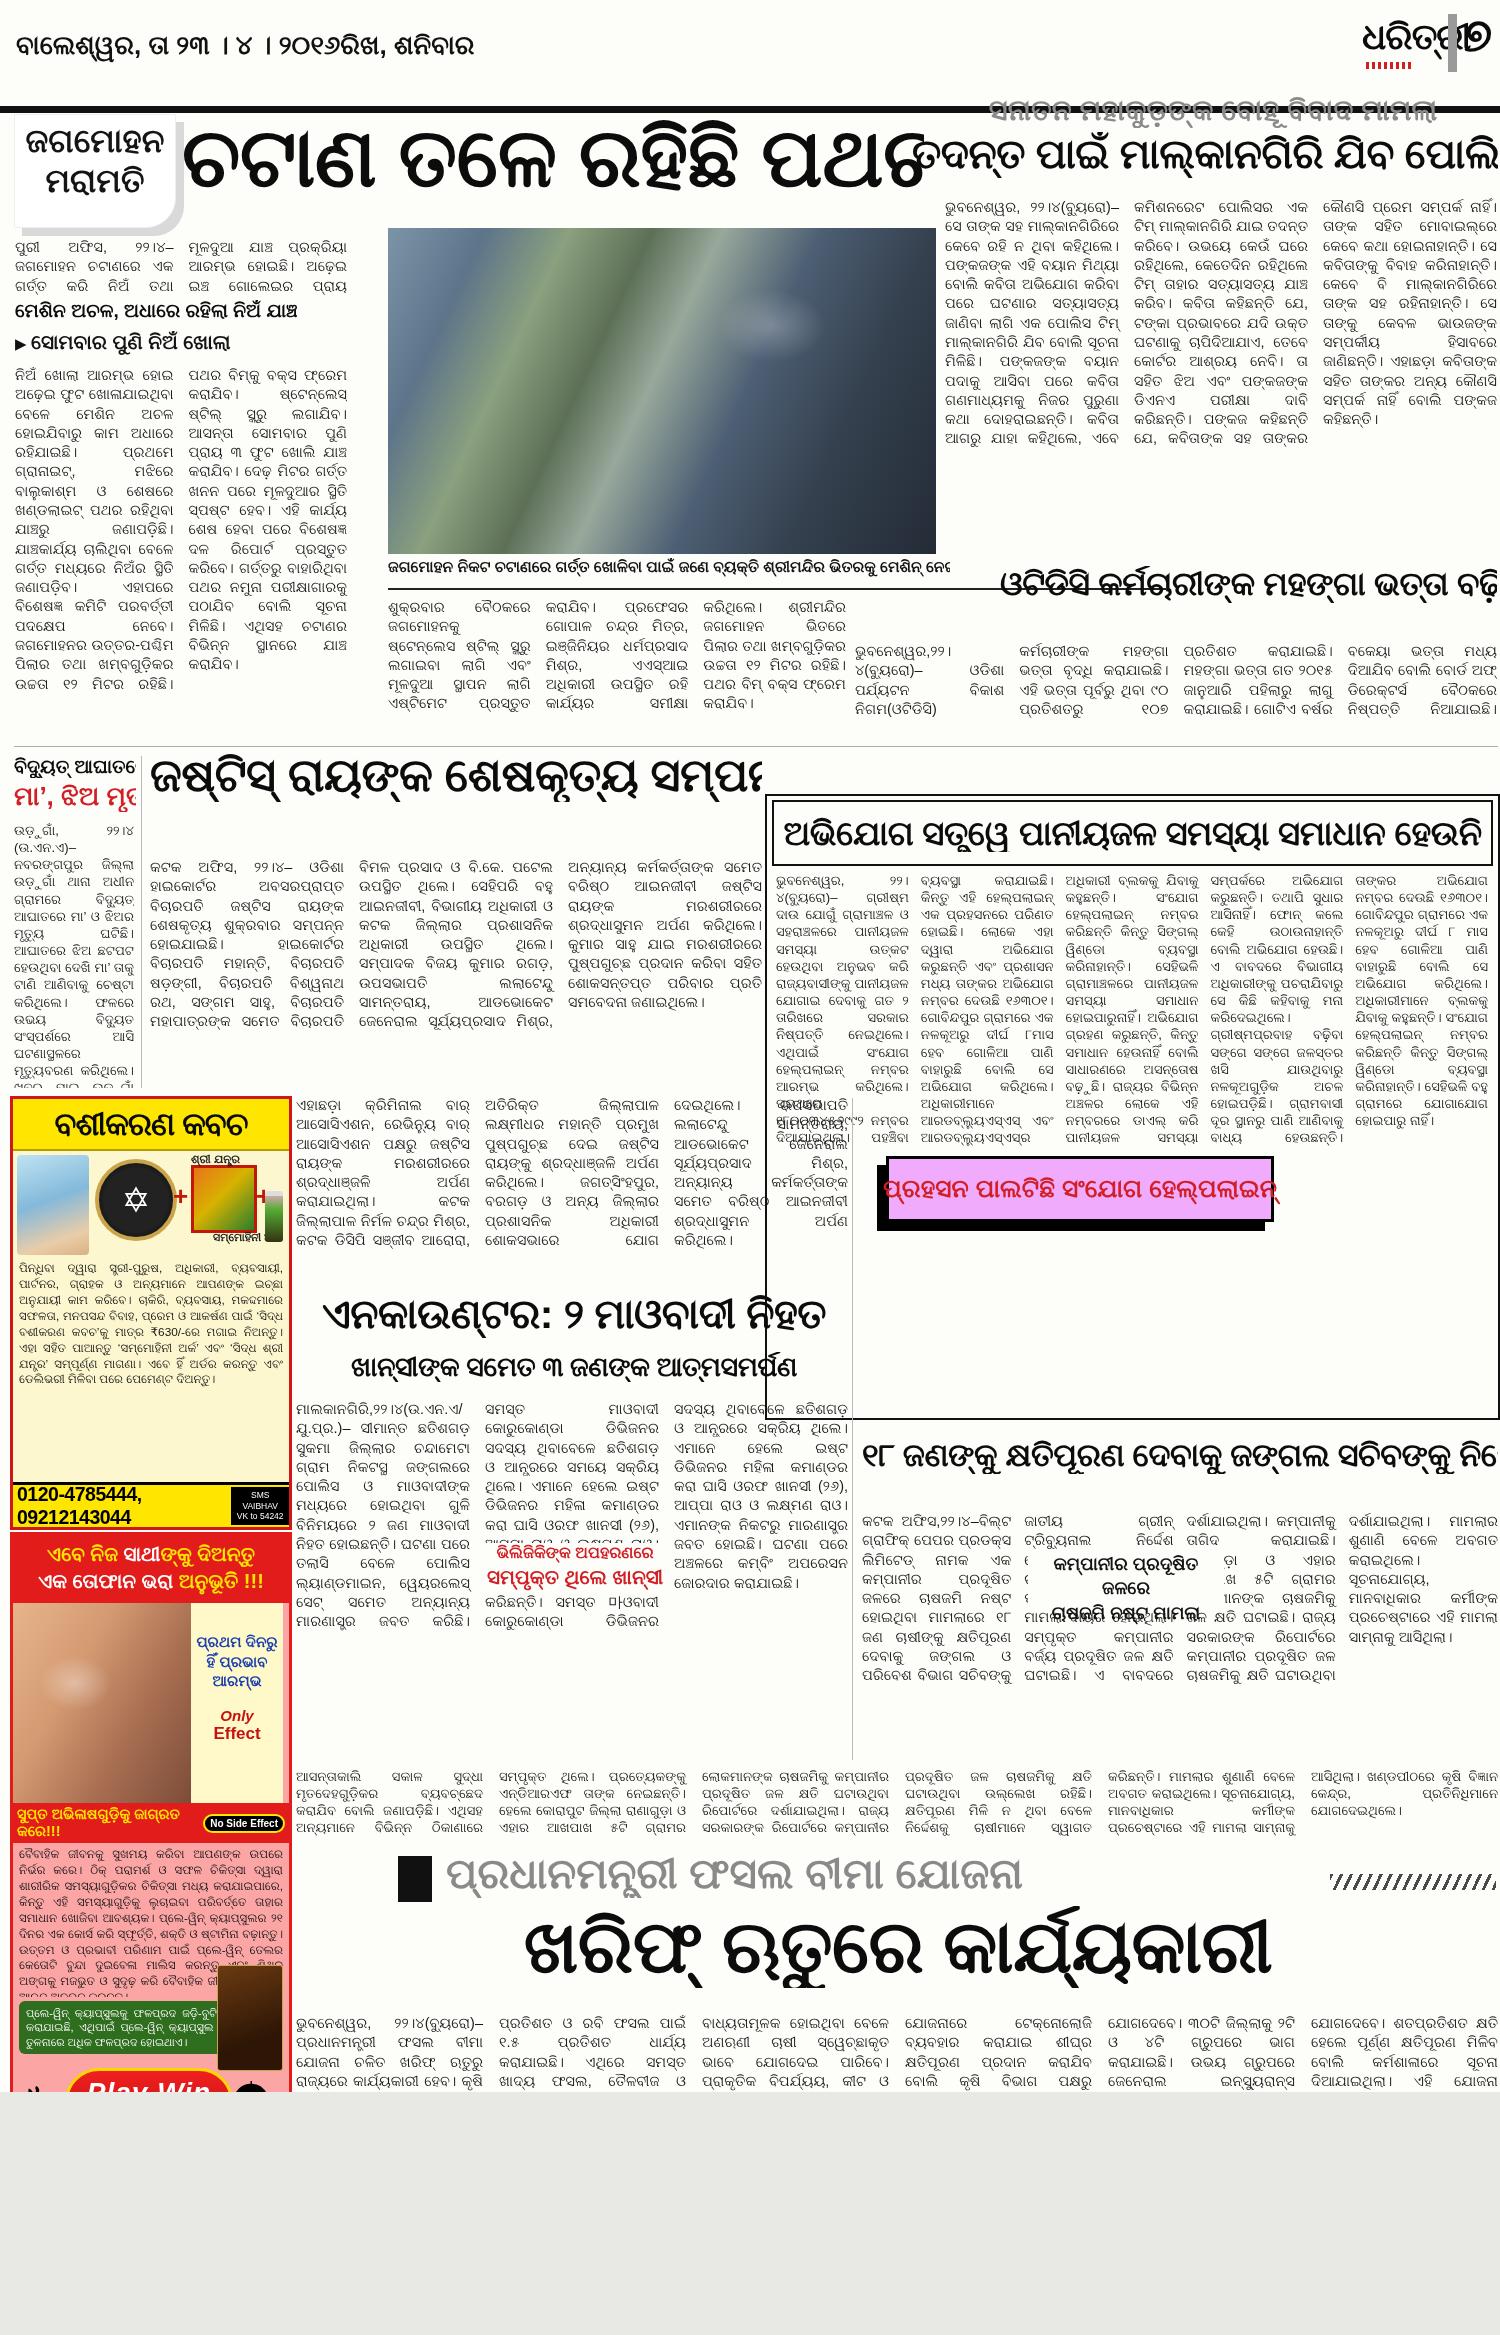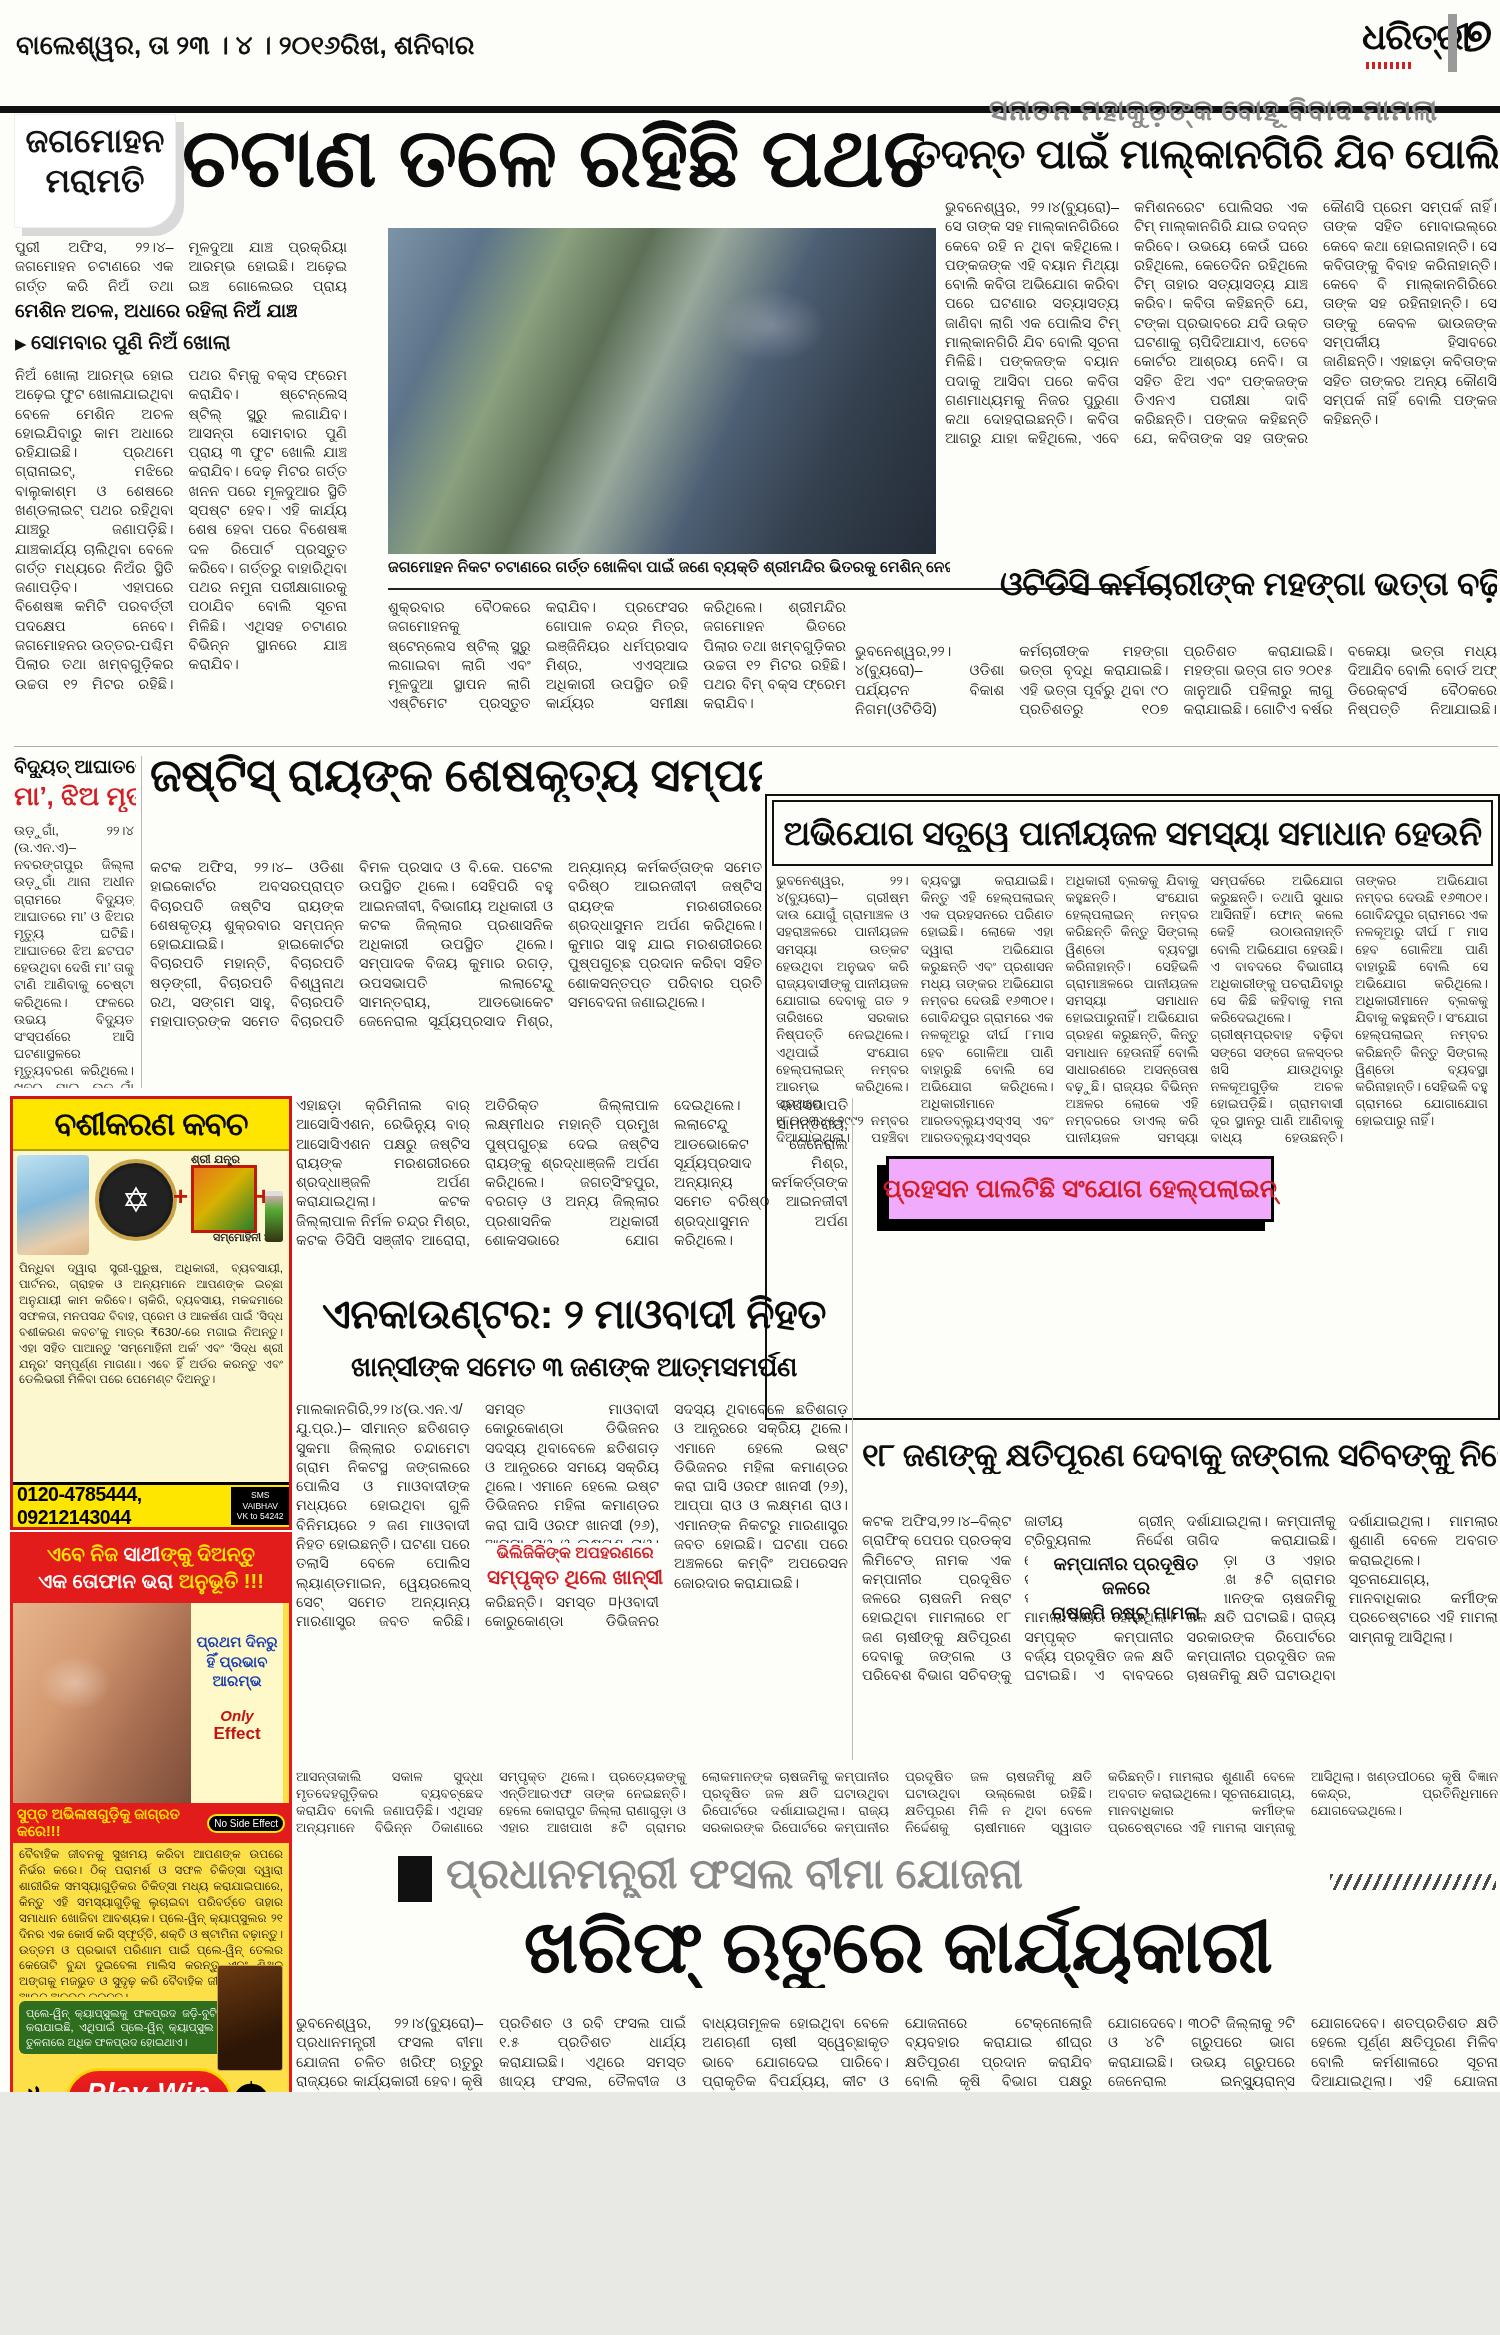--- a/index.html
+++ b/index.html
@@ -134,40 +134,40 @@
   </div>
 
   <div class="abs bt-sm" style="left:296px;top:1768px;width:1202px;height:80px;column-count:6;column-gap:16px;">ଆସନ୍ତାକାଲି ସକାଳ ସୁଦ୍ଧା ମୃତଦେହଗୁଡ଼ିକର ବ୍ୟବଚ୍ଛେଦ କରାଯିବ ବୋଲି ଜଣାପଡ଼ିଛି। ଏଥିସହ ଅନ୍ୟମାନେ ବିଭିନ୍ନ ଠିକାଣାରେ ସମ୍ପୃକ୍ତ ଥିଲେ। ପ୍ରତ୍ୟେକଙ୍କୁ ଏନ୍‌ଡିଆରଏଫ ତାଙ୍କ ନେଇଛନ୍ତି। ହେଲେ କୋରାପୁଟ ଜିଲ୍ଲା ରାଣାଗୁଡ଼ା ଓ ଏହାର ଆଖପାଖ ୫ଟି ଗ୍ରାମର ଲୋକମାନଙ୍କ ଚାଷଜମିକୁ କମ୍ପାନୀର ପ୍ରଦୂଷିତ ଜଳ କ୍ଷତି ଘଟାଉଥିବା ରିପୋର୍ଟରେ ଦର୍ଶାଯାଇଥିଲା। ରାଜ୍ୟ ସରକାରଙ୍କ ରିପୋର୍ଟରେ କମ୍ପାନୀର ପ୍ରଦୂଷିତ ଜଳ ଚାଷଜମିକୁ କ୍ଷତି ଘଟାଉଥିବା ଉଲ୍ଲେଖ ରହିଛି। କ୍ଷତିପୂରଣ ମିଳି ନ ଥିବା ବେଳେ ନିର୍ଦ୍ଦେଶକୁ ଚାଷୀମାନେ ସ୍ୱାଗତ କରିଛନ୍ତି। ମାମଲାର ଶୁଣାଣି ବେଳେ ଅବଗତ କରାଇଥିଲେ। ସୂଚନାଯୋଗ୍ୟ, ମାନବାଧିକାର କର୍ମୀଙ୍କ ପ୍ରଚେଷ୍ଟାରେ ଏହି ମାମଲା ସାମ୍ନାକୁ ଆସିଥିଲା। ଖଣ୍ଡପୀଠରେ କୃଷି ବିଜ୍ଞାନ କେନ୍ଦ୍ର, ପ୍ରତିନିଧିମାନେ ଯୋଗଦେଇଥିଲେ।</div>
 
   <div class="abs" style="left:398px;top:1856px;width:34px;height:46px;background:#111;"></div>
   <div class="abs kicker-gray" style="left:446px;top:1850px;font-size:42px;">ପ୍ରଧାନମନ୍ତ୍ରୀ ଫସଲ ବୀମା ଯୋଜନା</div>
   <div class="abs hatch" style="left:1330px;top:1874px;width:166px;height:16px;"></div>
   <div class="abs hl center" style="left:300px;top:1906px;width:1196px;font-size:73px;">ଖରିଫ୍ ଋତୁରେ କାର୍ଯ୍ୟକାରୀ</div>
   <div class="abs bt" style="left:296px;top:2014px;width:1202px;height:276px;column-count:6;column-gap:16px;">ଭୁବନେଶ୍ୱର, ୨୨।୪(ବ୍ୟୁରୋ)– ପ୍ରଧାନମନ୍ତ୍ରୀ ଫସଲ ବୀମା ଯୋଜନା ଚଳିତ ଖରିଫ୍ ଋତୁରୁ ରାଜ୍ୟରେ କାର୍ଯ୍ୟକାରୀ ହେବ। କୃଷି ନିର୍ଦ୍ଦେଶାଳୟ ଦ୍ୱାରା ଆୟୋଜିତ କର୍ମଶାଳାରେ ଏହି ସୂଚନା ଦିଆଯାଇଛି। ଚାଷୀଙ୍କ ପ୍ରିମିୟମ ବାବଦରେ ଖରିଫ୍ ଫସଲ ପାଇଁ ୨ ପ୍ରତିଶତ ଓ ରବି ଫସଲ ପାଇଁ ୧.୫ ପ୍ରତିଶତ ଧାର୍ଯ୍ୟ କରାଯାଇଛି। ଏଥିରେ ସମସ୍ତ ଖାଦ୍ୟ ଫସଲ, ତୈଳବୀଜ ଓ ବାର୍ଷିକ ବାଣିଜ୍ୟିକ ଫସଲ ଅନ୍ତର୍ଭୁକ୍ତ ହେବ। ପ୍ରତିଶତ ଭିତ୍ତିରେ କ୍ଷତିପୂରଣ ମିଳିବ। ଋଣୀ ଚାଷୀଙ୍କ ପାଇଁ ଏହି ଯୋଜନା ବାଧ୍ୟତାମୂଳକ ହୋଇଥିବା ବେଳେ ଅଣଋଣୀ ଚାଷୀ ସ୍ୱେଚ୍ଛାକୃତ ଭାବେ ଯୋଗଦେଇ ପାରିବେ। ପ୍ରାକୃତିକ ବିପର୍ଯ୍ୟୟ, କୀଟ ଓ ରୋଗ ଦ୍ୱାରା ଫସଲ କ୍ଷତି ହେଲେ ବୀମା କମ୍ପାନୀ କ୍ଷତିପୂରଣ ଦେବ। ଗ୍ରାମପଞ୍ଚାୟତ ସ୍ତରରେ କ୍ଷତି ଆକଳନ କରାଯିବ। ଏହି ଯୋଜନାରେ ଟେକ୍ନୋଲୋଜି ବ୍ୟବହାର କରାଯାଇ ଶୀଘ୍ର କ୍ଷତିପୂରଣ ପ୍ରଦାନ କରାଯିବ ବୋଲି କୃଷି ବିଭାଗ ପକ୍ଷରୁ କୁହାଯାଇଛି। ପ୍ରତ୍ୟେକ ଜିଲ୍ଲାରେ ସଚେତନତା ଶିବିର ଅନୁଷ୍ଠିତ ହେବ। କୃଷି ବିଜ୍ଞାନ କେନ୍ଦ୍ର, ପ୍ରତିନିଧିମାନେ ଯୋଗଦେବେ। ୩୦ଟି ଜିଲ୍ଲାକୁ ୨ଟି ଓ ୪ଟି ଗ୍ରୁପରେ ଭାଗ କରାଯାଇଛି। ଉଭୟ ଗ୍ରୁପରେ ଜେନେରାଲ ଇନ୍ସ୍ୟୁରାନ୍ସ କମ୍ପାନୀ ବୀମା କରିବେ। ପ୍ରମୁଖ ଅଞ୍ଚଳର ପ୍ରତ୍ୟେକ ଚାଷୀ ନିଯୁକ୍ତ କାର୍ଯ୍ୟକ୍ରମରେ କୃଷି ବିଜ୍ଞାନ କେନ୍ଦ୍ର ପ୍ରତିନିଧିମାନେ ଯୋଗଦେବେ। ଶତପ୍ରତିଶତ କ୍ଷତି ହେଲେ ପୂର୍ଣ୍ଣ କ୍ଷତିପୂରଣ ମିଳିବ ବୋଲି କର୍ମଶାଳାରେ ସୂଚନା ଦିଆଯାଇଥିଲା। ଏହି ଯୋଜନା ଚାଷୀଙ୍କ ପାଇଁ ଆଶୀର୍ବାଦ ସାବ୍ୟସ୍ତ ହେବ ବୋଲି କୃଷି ବିଭାଗ ଆଶା ପ୍ରକାଶ କରିଛି।</div>
 
-  <div class="abs" style="left:10px;top:1532px;width:276px;height:752px;border:3px solid #e21b1b;background:#fde047;overflow:hidden;">
+  <div class="abs" style="left:10px;top:1532px;width:276px;height:752px;border:3px solid #e21b1b;background:#fca5a5;overflow:hidden;">
     <div style="background:#e21b1b;padding:6px 2px 8px;text-align:center;line-height:1.35;">
       <div style="font-size:20px;font-weight:800;">
         <span style="color:#ffe600;">ଏବେ ନିଜ </span><span style="color:#fff;">ସାଥୀ</span><span style="color:#ffe600;">ଙ୍କୁ ଦିଅନ୍ତୁ</span>
       </div>
       <div style="font-size:20px;font-weight:800;">
         <span style="color:#fff;">ଏକ ତୋଫାନ ଭରା </span><span style="color:#ffe600;">ଅନୁଭୂତି !!!</span>
       </div>
     </div>
     <div style="position:relative;height:200px;">
       <div class="photo-couple" style="position:absolute;left:0;top:0;width:178px;height:200px;"></div>
       <div style="position:absolute;left:178px;top:0;width:92px;height:200px;background:#fff8c8;text-align:center;">
         <div style="font-size:15px;font-weight:800;color:#1a3fb0;margin-top:29px;line-height:1.3;">ପ୍ରଥମ ଦିନରୁ ହିଁ ପ୍ରଭାବ ଆରମ୍ଭ</div>
         <div style="font-size:15px;font-weight:800;font-style:italic;color:#c41212;margin-top:16px;">Only</div>
         <div style="font-size:17px;font-weight:800;color:#c41212;">Effect</div>
       </div>
     </div>
     <div style="background:#e21b1b;display:flex;align-items:center;padding:3px 4px;">
       <span style="color:#ffe600;font-size:14.5px;font-weight:800;">ସୁପ୍ତ ଅଭିଳାଷଗୁଡ଼ିକୁ ଜାଗ୍ରତ କରେ!!!</span>
-      <span class="pill" style="margin-left:auto;background:#000;border:2px solid #ffe600;color:#fff;font-size:10px;font-weight:400;padding:2px 5px;white-space:nowrap;">No Side Effect</span>
+      <span class="pill" style="margin-left:auto;background:#000;border:2px solid #ffe600;color:#fff;font-size:10px;font-weight:700;padding:2px 5px;white-space:nowrap;">No Side Effect</span>
     </div>
     <div class="adbody" style="margin:4px 6px;height:150px;">ବୈବାହିକ ଜୀବନକୁ ସୁଖମୟ କରିବା ଆପଣଙ୍କ ଉପରେ ନିର୍ଭର କରେ। ଠିକ୍ ପରାମର୍ଶ ଓ ସଫଳ ଚିକିତ୍ସା ଦ୍ୱାରା ଶାରୀରିକ ସମସ୍ୟାଗୁଡ଼ିକର ଚିକିତ୍ସା ମଧ୍ୟ କରାଯାଇପାରେ, କିନ୍ତୁ ଏହି ସମସ୍ୟାଗୁଡ଼ିକୁ ଲୁଚାଇବା ପରିବର୍ତ୍ତେ ତାହାର ସମାଧାନ ଖୋଜିବା ଆବଶ୍ୟକ। ପ୍ଲେ-ୱିନ୍ କ୍ୟାପ୍ସୁଲର ୨୧ ଦିନର ଏକ କୋର୍ସ କରି ସ୍ଫୂର୍ତ୍ତି, ଶକ୍ତି ଓ ଷ୍ଟାମିନା ବଢ଼ାନ୍ତୁ। ଉତ୍ତମ ଓ ପ୍ରଭାବୀ ପରିଣାମ ପାଇଁ ପ୍ଲେ-ୱିନ୍ ତେଲର କେତୋଟି ବୁନ୍ଦା ଦୁଇବେଳା ମାଲିସ କରନ୍ତୁ ଏବଂ ଶିଥିଳ ଅଙ୍ଗକୁ ମଜଭୁତ ଓ ସୁଦୃଢ଼ କରି ବୈବାହିକ ଜୀବନର ଅଦ୍ଭୁତ ଆନନ୍ଦ ଅନୁଭବ କରନ୍ତୁ।</div>
     <div style="margin:0 6px;background:#2f6d1f;color:#fff;font-size:11px;line-height:1.3;padding:5px 7px;border-radius:6px;text-align:justify;">ପ୍ଲେ-ୱିନ୍ କ୍ୟାପ୍ସୁଲକୁ ଫଳପ୍ରଦ ଜଡ଼ି-ବୁଟିରେ ପ୍ରସ୍ତୁତ କରାଯାଇଛି, ଏଥିପାଇଁ ପ୍ଲେ-ୱିନ୍ କ୍ୟାପ୍ସୁଲ ଅନ୍ୟ ଔଷଧ ତୁଳନାରେ ଅଧିକ ଫଳପ୍ରଦ ହୋଇଥାଏ।</div>
     <div style="position:relative;height:104px;">
       <span style="position:absolute;left:2px;top:22px;font-size:52px;color:#000;">♞</span>
       <div style="position:absolute;left:52px;top:14px;width:162px;height:70px;background:linear-gradient(180deg,#f02020,#b80d0d);border:3px solid #ffd700;border-radius:34px;text-align:center;">
         <div style="font-size:28px;font-weight:800;font-style:italic;color:#fff;margin-top:6px;letter-spacing:1px;">Play Win</div>
         <div style="font-size:15px;font-weight:800;color:#ffe600;text-align:right;padding-right:16px;margin-top:-4px;">Capsule</div>
       </div>
       <span style="position:absolute;left:218px;top:18px;font-size:44px;color:#000;">☂</span>

